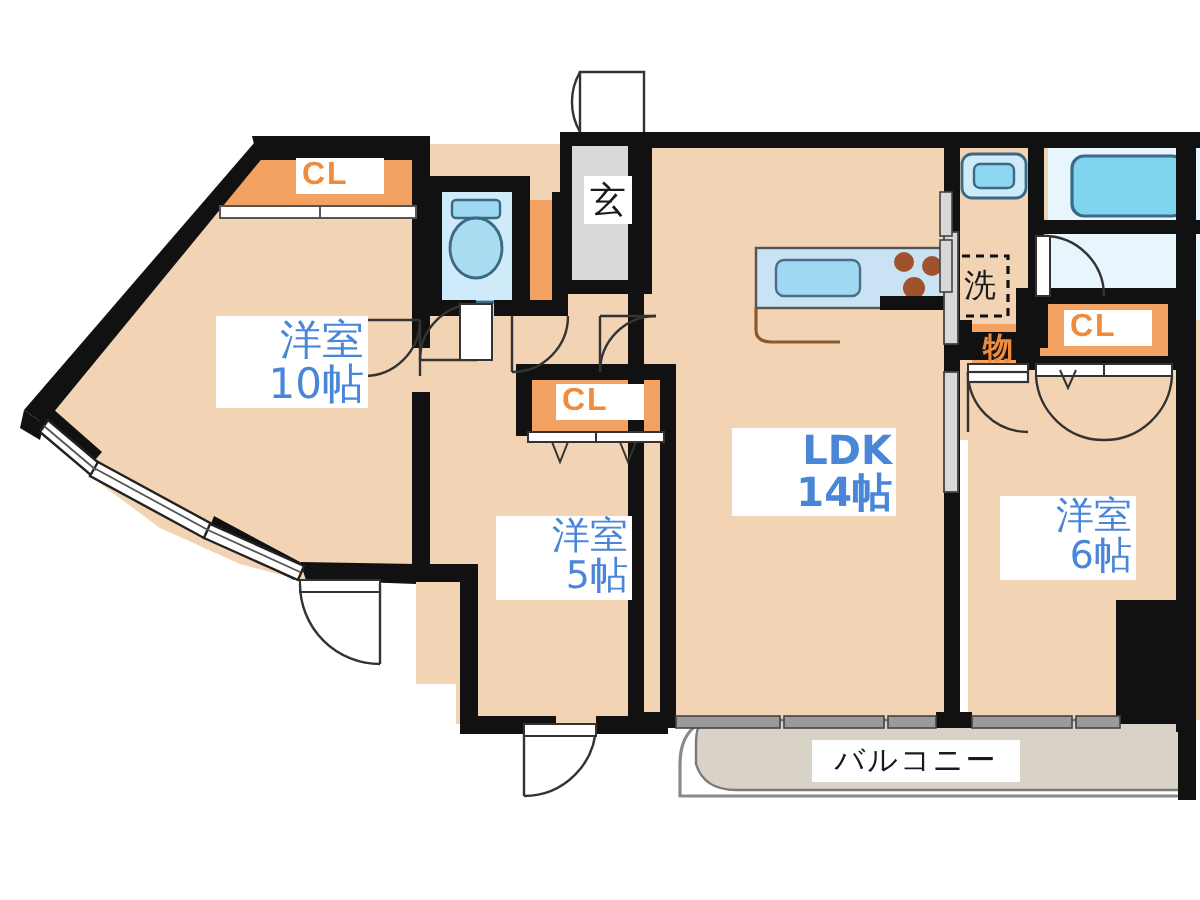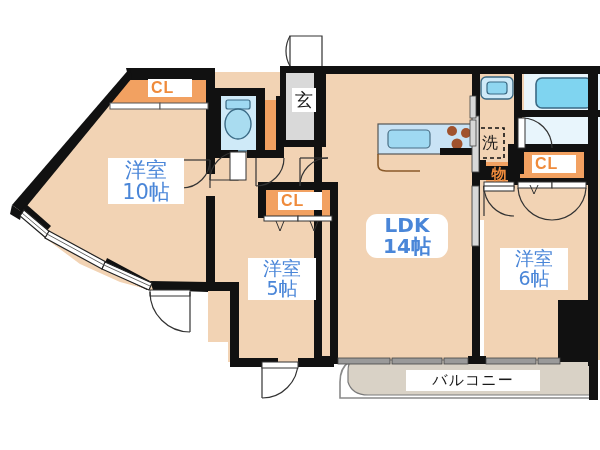--- a/index.html
+++ b/index.html
@@ -2,21 +2,21 @@
 <html><head>
 <meta charset="utf-8">
 <style>
   html,body{margin:0;padding:0;background:#ffffff;}
   body{width:600px;height:450px;overflow:hidden;
        font-family:"Liberation Sans","DejaVu Sans",sans-serif;}
   #plan{position:relative;width:600px;height:450px;background:#ffffff;}
   #plan svg{position:absolute;left:0;top:0;}
   .lbl{position:absolute;background:#ffffff;color:#4a86d8;
        font-family:"DejaVu Sans","Liberation Sans",sans-serif;
-       line-height:1.05;text-align:center;white-space:pre;}
+       line-height:1.05;text-align:right;white-space:pre;}
   .lbl-cl{position:absolute;background:#ffffff;color:#ef8b3c;
        font-family:"Liberation Sans","DejaVu Sans",sans-serif;
        font-weight:bold;white-space:pre;letter-spacing:1px;}
   .lbl-k{position:absolute;background:#ffffff;color:#1a1a1a;
        font-family:"DejaVu Sans","Liberation Sans",sans-serif;
        text-align:center;white-space:pre;}
   .lbl-o{position:absolute;color:#ef8b3c;
        font-family:"DejaVu Sans","Liberation Sans",sans-serif;
        text-align:center;white-space:pre;}
   .lbl-bal{position:absolute;background:#ffffff;color:#1a1a1a;
@@ -260,30 +260,30 @@
 
   <div class="lbl" style="left:108px;top:158px;width:72px;font-size:21px;padding:1px 2px;">洋室
 10帖</div>
 
   <div class="lbl" style="left:248px;top:258px;width:64px;font-size:19px;padding:1px 2px;">洋室
 5帖</div>
 
   <div class="lbl" style="left:500px;top:248px;width:64px;font-size:19px;padding:1px 2px;">洋室
 6帖</div>
 
-  <div class="lbl" style="left:366px;top:214px;width:78px;font-size:20px;padding:1px 2px;font-weight:bold;border-radius:11px;">LDK
+  <div class="lbl" style="left:366px;top:214px;width:78px;font-size:20px;padding:1px 2px;font-weight:bold;">LDK
 14帖</div>
 
   <div class="lbl-cl" style="left:148px;top:79px;width:38px;font-size:16px;padding:0 3px;">CL</div>
 
   <div class="lbl-cl" style="left:278px;top:192px;width:38px;font-size:16px;padding:0 3px;">CL</div>
 
   <div class="lbl-cl" style="left:532px;top:155px;width:38px;font-size:16px;padding:0 3px;">CL</div>
 
   <div class="lbl-k" style="left:292px;top:88px;width:24px;font-size:18px;">玄</div>
 
   <div class="lbl-k" style="left:479px;top:133px;width:22px;font-size:16px;background:transparent;">洗</div>
 
   <div class="lbl-o" style="left:489px;top:165px;width:20px;font-size:15px;font-weight:bold;">物</div>
 
-  <div class="lbl-bal" style="left:406px;top:370px;width:104px;font-size:15px;padding:1px 15px;">バルコニー</div>
+  <div class="lbl-bal" style="left:406px;top:370px;width:104px;font-size:15px;padding:1px 0;">バルコニー</div>
 
 </div>
 
 </body></html>

